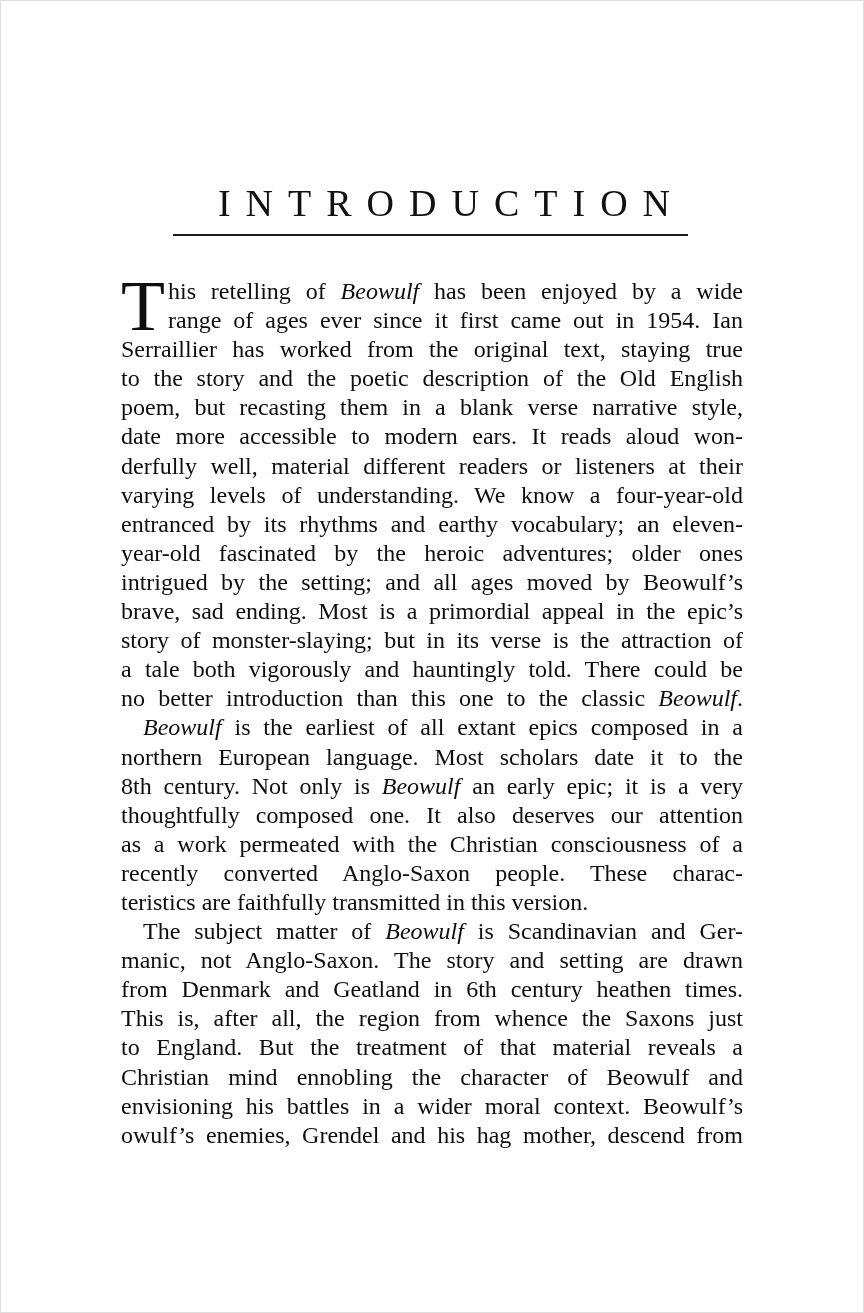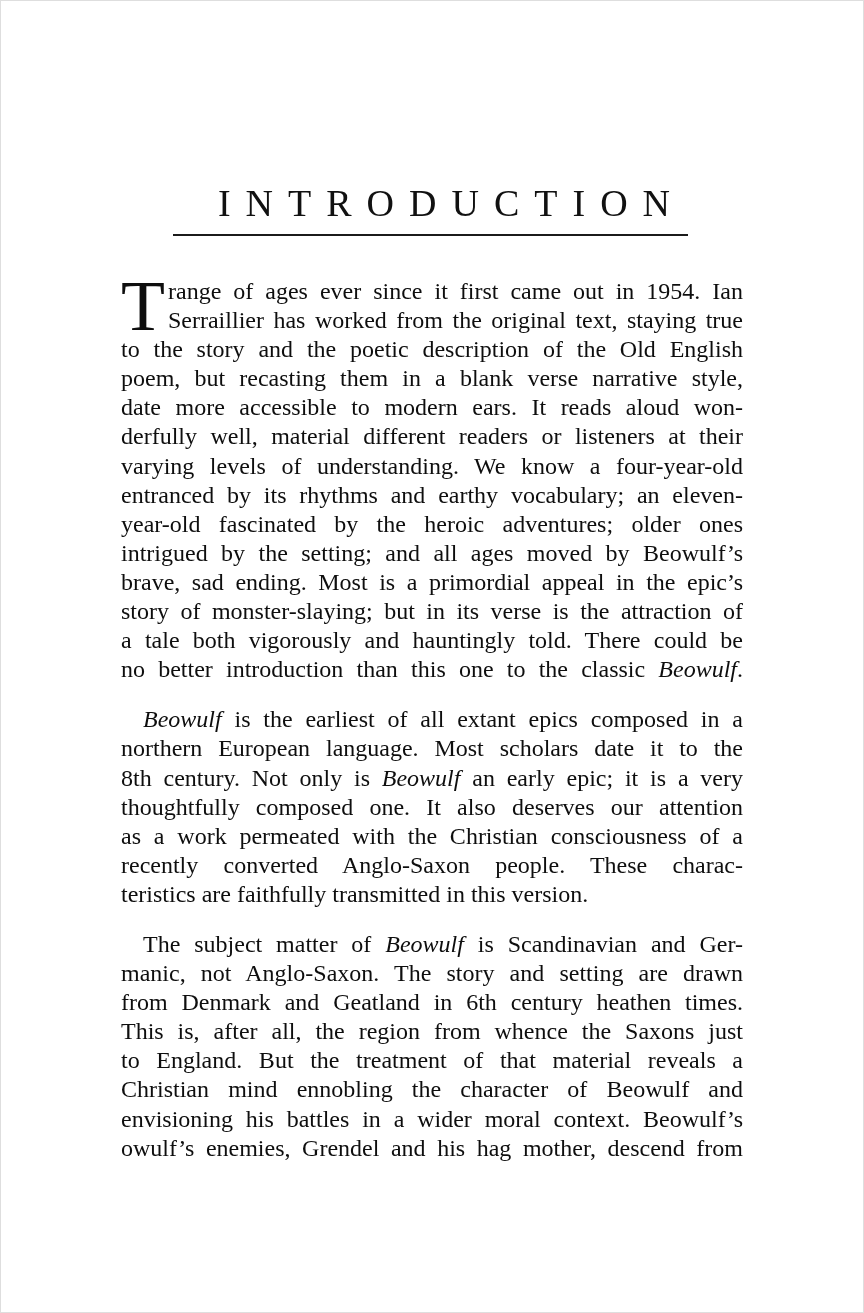--- a/index.html
+++ b/index.html
@@ -55,41 +55,42 @@
     text-align: justify;
     text-align-last: justify;
   }
   .ln:not(.end)::after {
     content: "";
     display: inline-block;
     width: 100%;
     height: 0;
   }
   .ln.end { text-align-last: left; }
-  .ln.ind { text-indent: 22px; margin-top: 21px; }
+  .ln.ind { text-indent: 22px; }
   .it { font-style: italic; }
   .dropcap {
     float: left;
     font-size: 72px;
     line-height: 52px;
     height: 53px;
     margin: 3px 3px 0 0;
     font-weight: 400;
     color: #0e0e0e;
   }
 </style>
 </head>
 <body>
 
 <div class="page">
   <h1 class="title">INTRODUCTION</h1>
   <div class="rule"></div>
   <div class="body-text">
       <div class="para">
         <span class="dropcap">T</span>
+        <div class="ln"><span>his retelling of </span><span class="it">Beowulf</span><span> has been enjoyed by a wide</span></div>
         <div class="ln"><span>range of ages ever since it first came out in 1954. Ian</span></div>
         <div class="ln"><span>Serraillier has worked from the original text, staying true</span></div>
         <div class="ln"><span>to the story and the poetic description of the Old English</span></div>
         <div class="ln"><span>poem, but recasting them in a blank verse narrative style,</span></div>
         <div class="ln"><span>date more accessible to modern ears. It reads aloud won-</span></div>
         <div class="ln"><span>derfully well, material different readers or listeners at their</span></div>
         <div class="ln"><span>varying levels of understanding. We know a four-year-old</span></div>
         <div class="ln"><span>entranced by its rhythms and earthy vocabulary; an eleven-</span></div>
         <div class="ln"><span>year-old fascinated by the heroic adventures; older ones</span></div>
         <div class="ln"><span>intrigued by the setting; and all ages moved by Beowulf’s</span></div>

